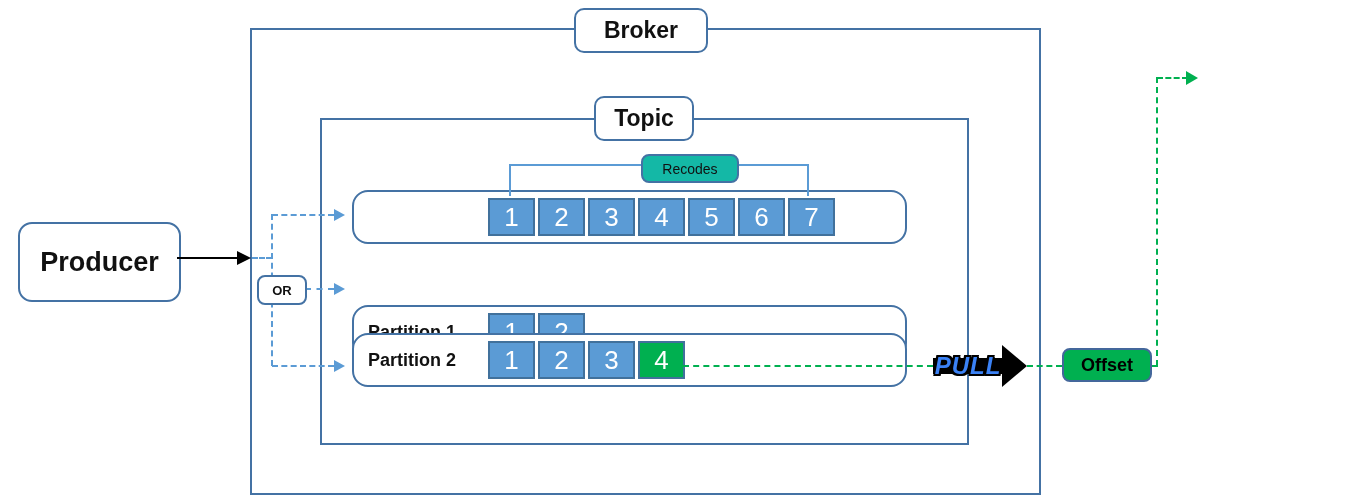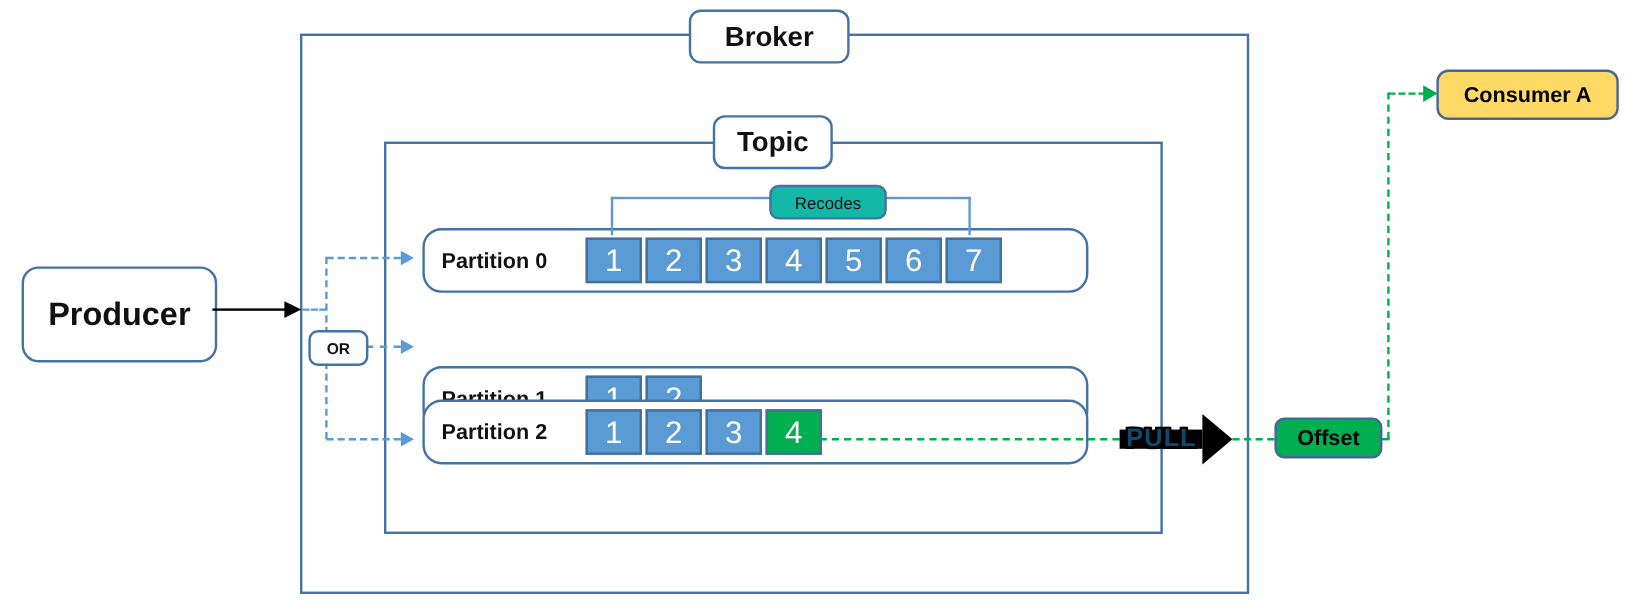--- a/index.html
+++ b/index.html
@@ -58,23 +58,23 @@
   
   .recodes-box{position:absolute;left:641px;top:154px;width:94px;height:25px;background:#14b8a6;
     border:2px solid var(--container-border,#4472A4);border-radius:8px;display:flex;align-items:center;
     justify-content:center;font-size:14px;color:#111;z-index:5;}
 
   
   .pull-tail{position:absolute;left:933px;top:358px;width:69px;height:16px;background:#000;z-index:6;}
   .pull-head{position:absolute;left:1002px;top:345px;width:0;height:0;z-index:6;
     border-left:25px solid #000;border-top:21px solid transparent;border-bottom:21px solid transparent;}
   .pull-label{position:absolute;left:928px;top:352px;width:80px;height:28px;display:flex;align-items:center;
-    justify-content:center;color:#0c4a6e;font-weight:bold;font-size:21px;letter-spacing:1px;z-index:7;
+    justify-content:center;color:#3b82f6;font-weight:bold;font-size:24px;letter-spacing:1px;z-index:7;
     text-shadow:-2px -2px 0 #000,2px -2px 0 #000,-2px 2px 0 #000,2px 2px 0 #000,
-      -2px 0 0 #000,2px 0 0 #000,0 -2px 0 #000,0 2px 0 #000;}
+      -2px 0 0 #000,2px 0 0 #000,0 -2px 0 #000,0 2px 0 #000;font-style:italic;}
 
   
   .offset-box{position:absolute;left:1062px;top:348px;width:86px;height:30px;background:var(--green,#00B050);
     border:2px solid var(--dark-box-border,#44679B);border-radius:8px;display:flex;align-items:center;
     justify-content:center;font-weight:bold;font-size:18px;color:#000;z-index:6;}
   .consumer-box{position:absolute;left:1197px;top:58px;width:148px;height:38px;background:var(--yellow,#FFD966);
     border:2.5px solid var(--dark-box-border,#44679B);border-radius:10px;display:flex;align-items:center;
     justify-content:center;font-weight:bold;font-size:18px;color:#000;z-index:6;}
 </style>
 </head>
@@ -106,21 +106,20 @@
   </div>
 
   <div class="hline solid-blue-h" style="left:509px;top:164px;width:300px;z-index:4;"></div>
   <div class="vline solid-blue-v" style="left:509px;top:164px;height:32px;z-index:4;"></div>
   <div class="vline solid-blue-v" style="left:807px;top:164px;height:32px;z-index:4;"></div>
   <div class="recodes-box">
     <span>Recodes</span>
   </div>
 
   <div class="partition-row row0">
-    <span class="partition-label">Partition 0</span>
     <div class="cells">
         <div class="cell">1</div>
         <div class="cell">2</div>
         <div class="cell">3</div>
         <div class="cell">4</div>
         <div class="cell">5</div>
         <div class="cell">6</div>
         <div class="cell">7</div>
       </div>
   </div>
@@ -148,23 +147,20 @@
   <div class="hline dash-green-h" style="left:1157px;top:77px;width:31px;"></div>
   <div class="arrowhead ah-green" style="left:1186px;top:71px;"></div>
 
   <div class="pull-tail"></div>
   <div class="pull-head"></div>
   <div class="pull-label">PULL</div>
 
   <div class="offset-box">
     <span>Offset</span>
   </div>
-  <div class="consumer-box">
-    <span>Consumer A</span>
-  </div>
 
   <div class="title-box topic-title">
     <span>Topic</span>
   </div>
   <div class="title-box broker-title">
     <span>Broker</span>
   </div>
 
 </div>
 

